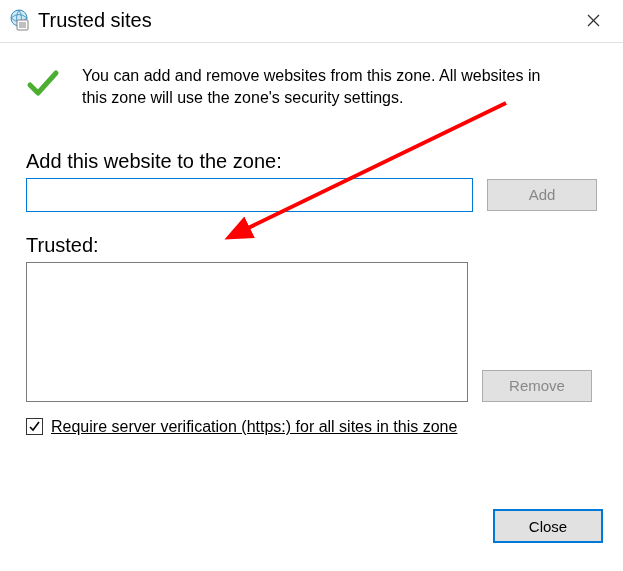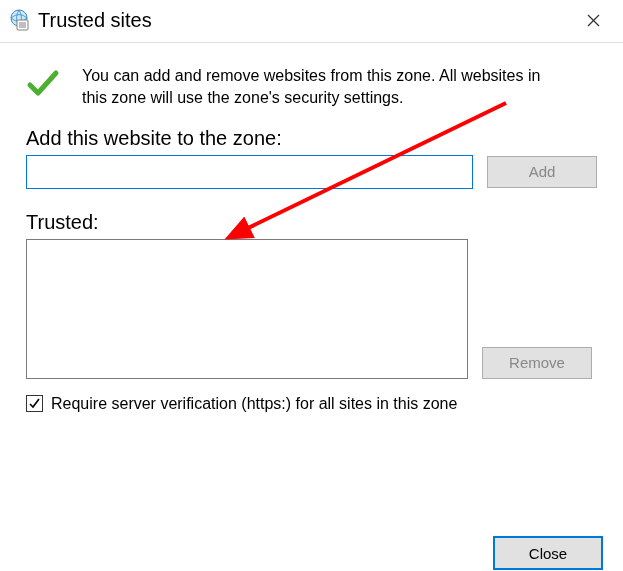--- a/index.html
+++ b/index.html
@@ -33,21 +33,21 @@
       color: #333;
       cursor: pointer;
     }
     .content {
       padding: 22px 26px 10px 26px;
       position: relative;
     }
     .info-row {
       display: flex;
       align-items: flex-start;
-      margin-bottom: 17px;
+      margin-bottom: 40px;
     }
     .check-icon { flex: 0 0 auto; margin-right: 22px; margin-top: 2px; }
     .info-text { font-size: 16px; line-height: 1.4; max-width: 470px; }
     .label { font-size: 20px; margin-bottom: 5px; }
     .row { display: flex; align-items: center; gap: 14px; margin-bottom: 22px; }
     .addr-input {
       flex: 1;
       height: 34px;
       border: 1px solid #0078d7;
       padding: 4px 8px;
@@ -63,31 +63,31 @@
       font-size: 15px;
       cursor: default;
     }
     .listbox {
       width: 442px;
       height: 140px;
       border: 1px solid #7a7a7a;
       background: #fff;
     }
     .list-row { display: flex; align-items: flex-end; gap: 14px; margin-bottom: 16px; }
-    .checkbox-row { display: flex; align-items: center; gap: 8px; font-size: 16px; margin-top: 4px; }
+    .checkbox-row { display: flex; align-items: center; gap: 8px; font-size: 16px; margin-top: 4px; text-decoration: underline; }
     .cb {
       width: 17px; height: 17px;
       border: 1px solid #333;
       display: inline-flex; align-items: center; justify-content: center;
       background: #fff;
     }
     .footer {
       position: absolute;
       right: 20px;
-      bottom: 1px;
+      bottom: 28px;
     }
     .close-btn {
       width: 110px;
       height: 34px;
       background: #e1e1e1;
       border: 2px solid #0078d7;
       color: #000;
       font-size: 15px;
     }
     .arrow-overlay {

